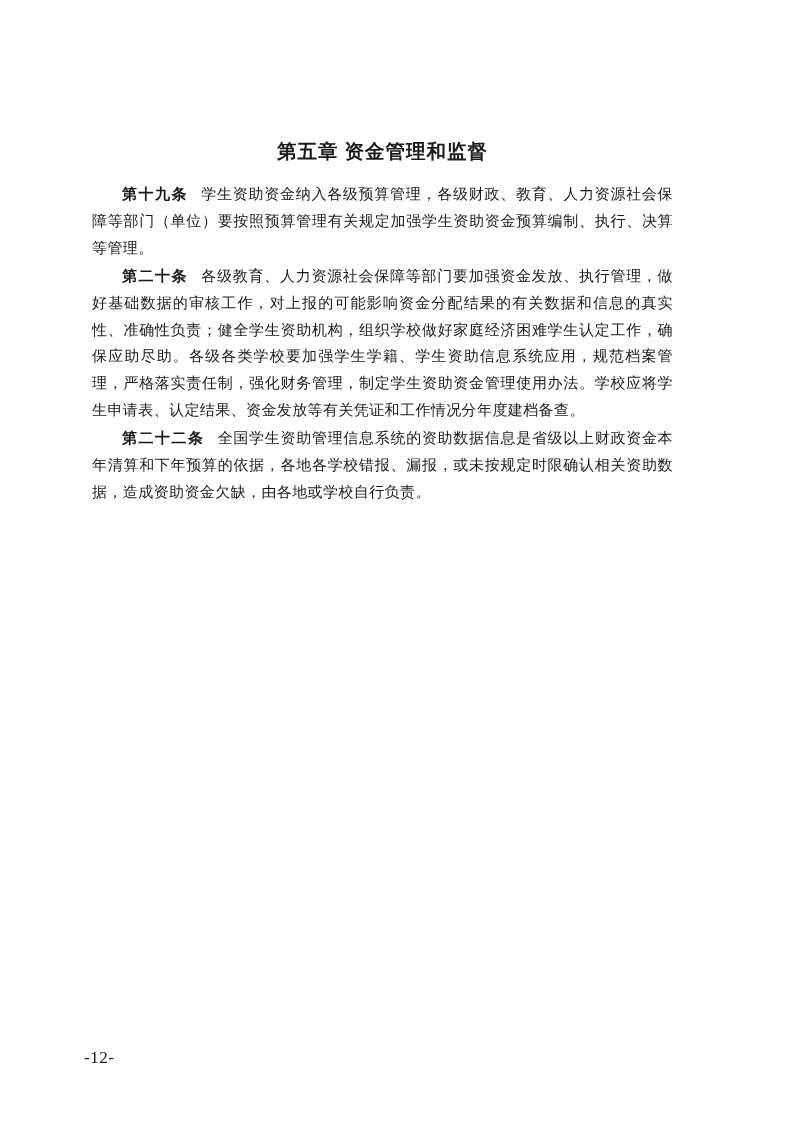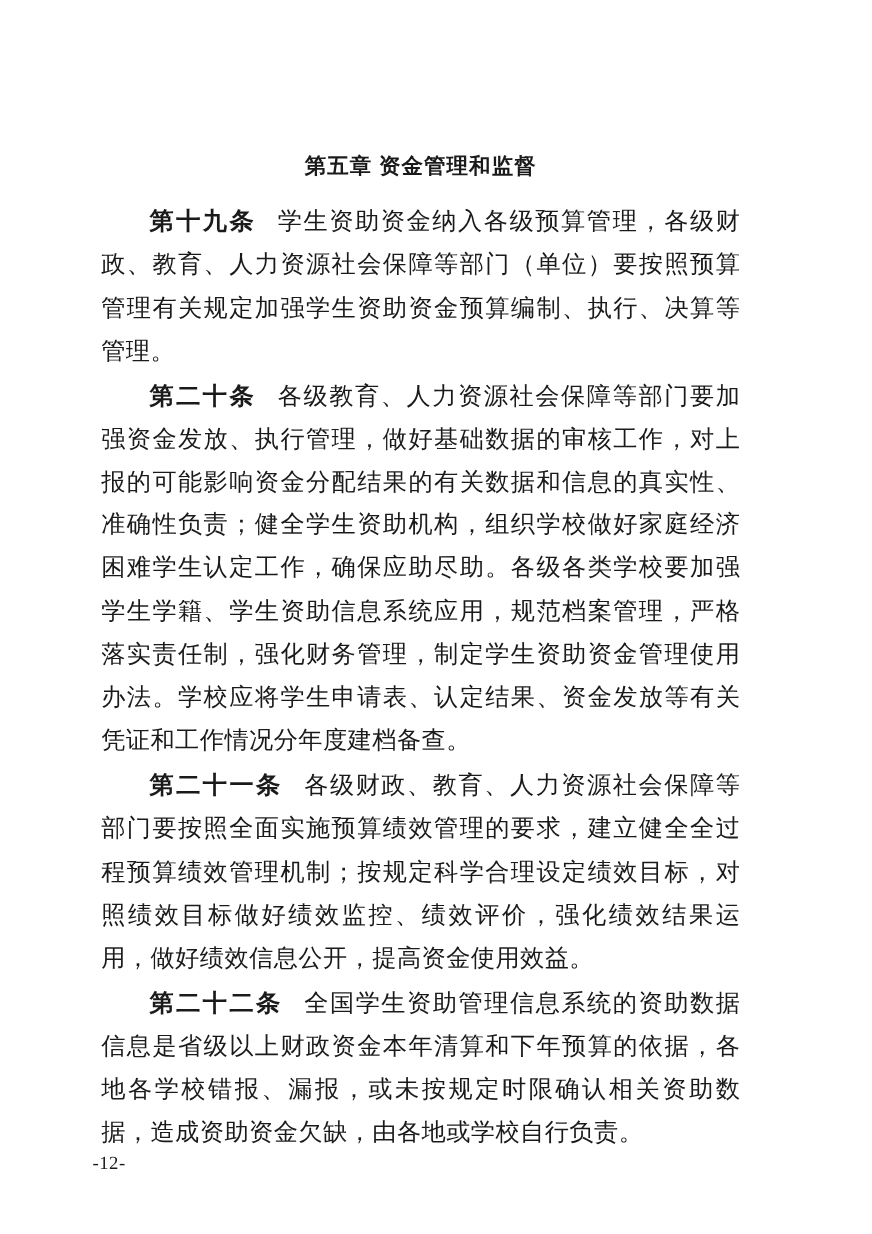--- a/index.html
+++ b/index.html
@@ -26,21 +26,21 @@
   }
   .chapter-title {
     text-align: center;
     font-size: 19.5px;
     font-weight: bold;
     letter-spacing: 1px;
     margin: 0 0 14px 0;
     line-height: 1.6;
   }
   .para {
-    font-size: 22px;
+    font-size: 15px;
     line-height: 1.78;
     text-align: justify;
     text-justify: inter-ideograph;
     margin: 0 0 2px 0;
     text-indent: 2em;
     letter-spacing: 0.4px;
   }
   .para .lead {
     font-weight: bold;
     letter-spacing: 1.2px;
@@ -66,23 +66,20 @@
   <h1 class="chapter-title">第五章  资金管理和监督</h1>
 
   <p class="para">
     <span class="lead">第十九条</span><span class="gap"></span><span>学生资助资金纳入各级预算管理，各级财政、教育、人力资源社会保障等部门（单位）要按照预算管理有关规定加强学生资助资金预算编制、执行、决算等管理。</span>
   </p>
 
   <p class="para">
     <span class="lead">第二十条</span><span class="gap"></span><span>各级教育、人力资源社会保障等部门要加强资金发放、执行管理，做好基础数据的审核工作，对上报的可能影响资金分配结果的有关数据和信息的真实性、准确性负责；健全学生资助机构，组织学校做好家庭经济困难学生认定工作，确保应助尽助。各级各类学校要加强学生学籍、学生资助信息系统应用，规范档案管理，严格落实责任制，强化财务管理，制定学生资助资金管理使用办法。学校应将学生申请表、认定结果、资金发放等有关凭证和工作情况分年度建档备查。</span>
   </p>
 
-  <p class="para">
-    <span class="lead">第二十一条</span><span class="gap"></span><span>各级财政、教育、人力资源社会保障等部门要按照全面实施预算绩效管理的要求，建立健全全过程预算绩效管理机制；按规定科学合理设定绩效目标，对照绩效目标做好绩效监控、绩效评价，强化绩效结果运用，做好绩效信息公开，提高资金使用效益。</span>
-  </p>
 
   <p class="para">
     <span class="lead">第二十二条</span><span class="gap"></span><span>全国学生资助管理信息系统的资助数据信息是省级以上财政资金本年清算和下年预算的依据，各地各学校错报、漏报，或未按规定时限确认相关资助数据，造成资助资金欠缺，由各地或学校自行负责。</span>
   </p>
 
 
   <div class="page-number">-12-</div>
 
 </div>
 

